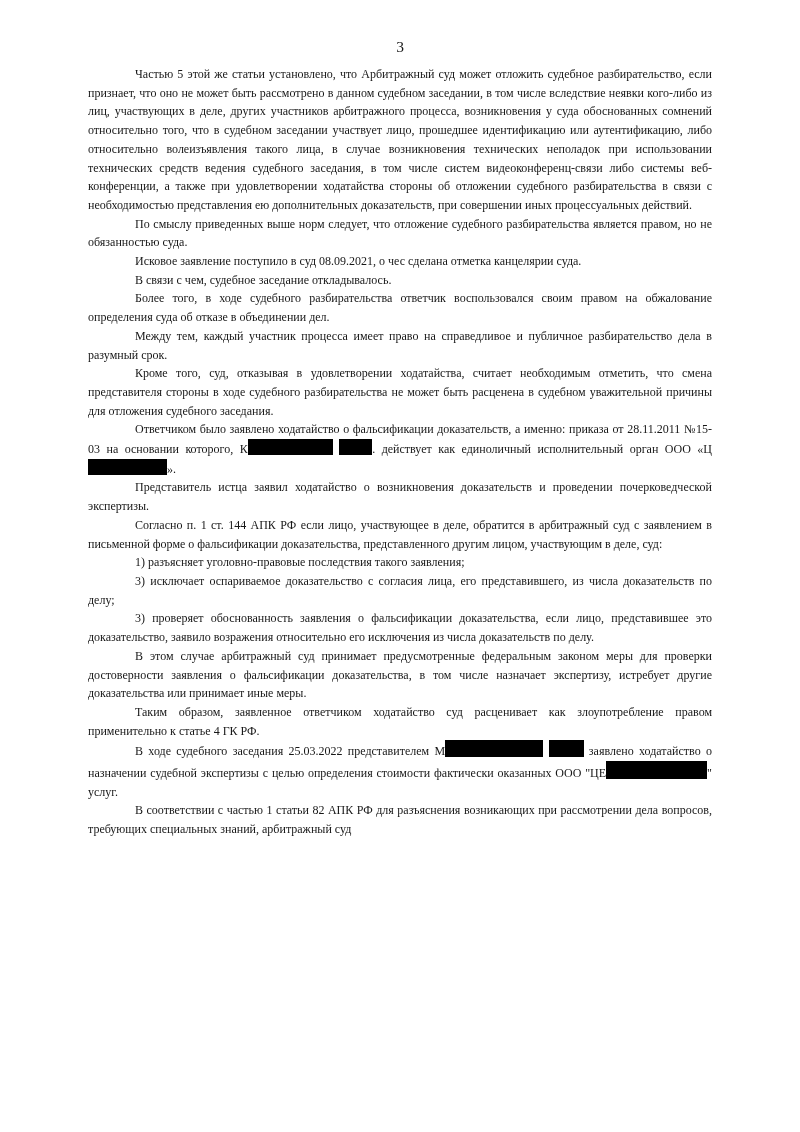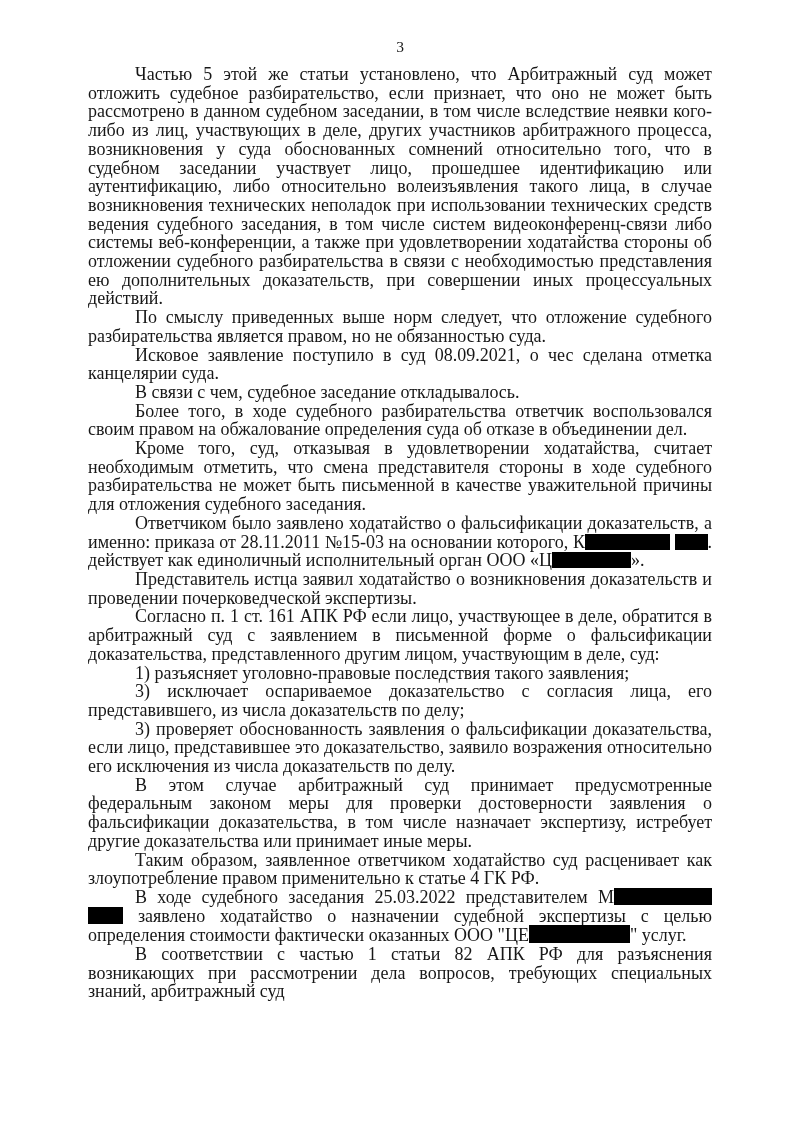--- a/index.html
+++ b/index.html
@@ -15,21 +15,21 @@
     position: absolute; inset: 0;
     background: #ffffff;
   }
   .page-number {
     position: absolute; top: 38px; left: 0; width: 100%;
     text-align: center;
     font-size: 15.5px;
   }
   .doc {
     position: absolute; left: 88px; top: 65px; width: 624px;
-    font-size: 18px;
+    font-size: 12px;
     line-height: 18.7px;
     text-align: justify;
     text-justify: inter-word;
   }
   .doc p { margin: 0; text-indent: 47px; }
   .redact {
     display: inline-block;
     background: #000000;
     height: 15px;
     vertical-align: -2px;
@@ -39,24 +39,25 @@
 <body>
 
 <div class="page">
   <div class="page-number">3</div>
   <div class="doc">
       <p>Частью 5 этой же статьи установлено, что Арбитражный суд может отложить судебное разбирательство, если признает, что оно не может быть рассмотрено в данном судебном заседании, в том числе вследствие неявки кого-либо из лиц, участвующих в деле, других участников арбитражного процесса, возникновения у суда обоснованных сомнений относительно того, что в судебном заседании участвует лицо, прошедшее идентификацию или аутентификацию, либо относительно волеизъявления такого лица, в случае возникновения технических неполадок при использовании технических средств ведения судебного заседания, в том числе систем видеоконференц-связи либо системы веб-конференции, а также при удовлетворении ходатайства стороны об отложении судебного разбирательства в связи с необходимостью представления ею дополнительных доказательств, при совершении иных процессуальных действий.</p>
       <p>По смыслу приведенных выше норм следует, что отложение судебного разбирательства является правом, но не обязанностью суда.</p>
       <p>Исковое заявление поступило в суд 08.09.2021, о чес сделана отметка канцелярии суда.</p>
       <p>В связи с чем, судебное заседание откладывалось.</p>
       <p>Более того, в ходе судебного разбирательства ответчик воспользовался своим правом на обжалование определения суда об отказе в объединении дел.</p>
-      <p>Кроме того, суд, отказывая в удовлетворении ходатайства, считает необходимым отметить, что смена представителя стороны в ходе судебного разбирательства не может быть письменной в качестве уважительной причины для отложения судебного заседания.</p>
+      <p>Между тем, каждый участник процесса имеет право на справедливое и публичное разбирательство дела в разумный срок.</p>
+      <p>Кроме того, суд, отказывая в удовлетворении ходатайства, считает необходимым отметить, что смена представителя стороны в ходе судебного разбирательства не может быть расценена в судебном уважительной причины для отложения судебного заседания.</p>
       <p>Ответчиком было заявлено ходатайство о фальсификации доказательств, а именно: приказа от 28.11.2011 №15-03 на основании которого, К<span class="redact" style="width: 85px; height: 16px; background: rgb(0, 0, 0);"></span> <span class="redact" style="width: 33px; height: 16px; background: rgb(0, 0, 0);"></span>. действует как единоличный исполнительный орган ООО «Ц<span class="redact" style="width: 79px; height: 16px; background: rgb(0, 0, 0);"></span>».</p>
       <p>Представитель истца заявил ходатайство о возникновения доказательств и проведении почерковедческой экспертизы.</p>
-      <p>Согласно п. 1 ст. 161 АПК РФ если лицо, участвующее в деле, обратится в арбитражный суд с заявлением в письменной форме о фальсификации доказательства, представленного другим лицом, участвующим в деле, суд:</p>
+      <p>Согласно п. 1 ст. 144 АПК РФ если лицо, участвующее в деле, обратится в арбитражный суд с заявлением в письменной форме о фальсификации доказательства, представленного другим лицом, участвующим в деле, суд:</p>
       <p>1) разъясняет уголовно-правовые последствия такого заявления;</p>
       <p>3) исключает оспариваемое доказательство с согласия лица, его представившего, из числа доказательств по делу;</p>
       <p>3) проверяет обоснованность заявления о фальсификации доказательства, если лицо, представившее это доказательство, заявило возражения относительно его исключения из числа доказательств по делу.</p>
       <p>В этом случае арбитражный суд принимает предусмотренные федеральным законом меры для проверки достоверности заявления о фальсификации доказательства, в том числе назначает экспертизу, истребует другие доказательства или  принимает иные меры.</p>
       <p>Таким образом, заявленное ответчиком ходатайство суд расценивает как злоупотребление правом применительно к статье 4 ГК РФ.</p>
       <p>В ходе судебного заседания 25.03.2022 представителем М<span class="redact" style="width: 98px; height: 17px; background: rgb(0, 0, 0);"></span> <span class="redact" style="width: 35px; height: 17px; background: rgb(0, 0, 0);"></span> заявлено ходатайство о назначении судебной экспертизы с целью определения стоимости фактически оказанных ООО "ЦЕ<span class="redact" style="width: 101px; height: 18px; background: rgb(0, 0, 0);"></span>" услуг.</p>
       <p>В соответствии с частью 1 статьи 82 АПК РФ для разъяснения возникающих при рассмотрении дела вопросов, требующих специальных знаний, арбитражный суд</p>
     </div>
 </div>
 

